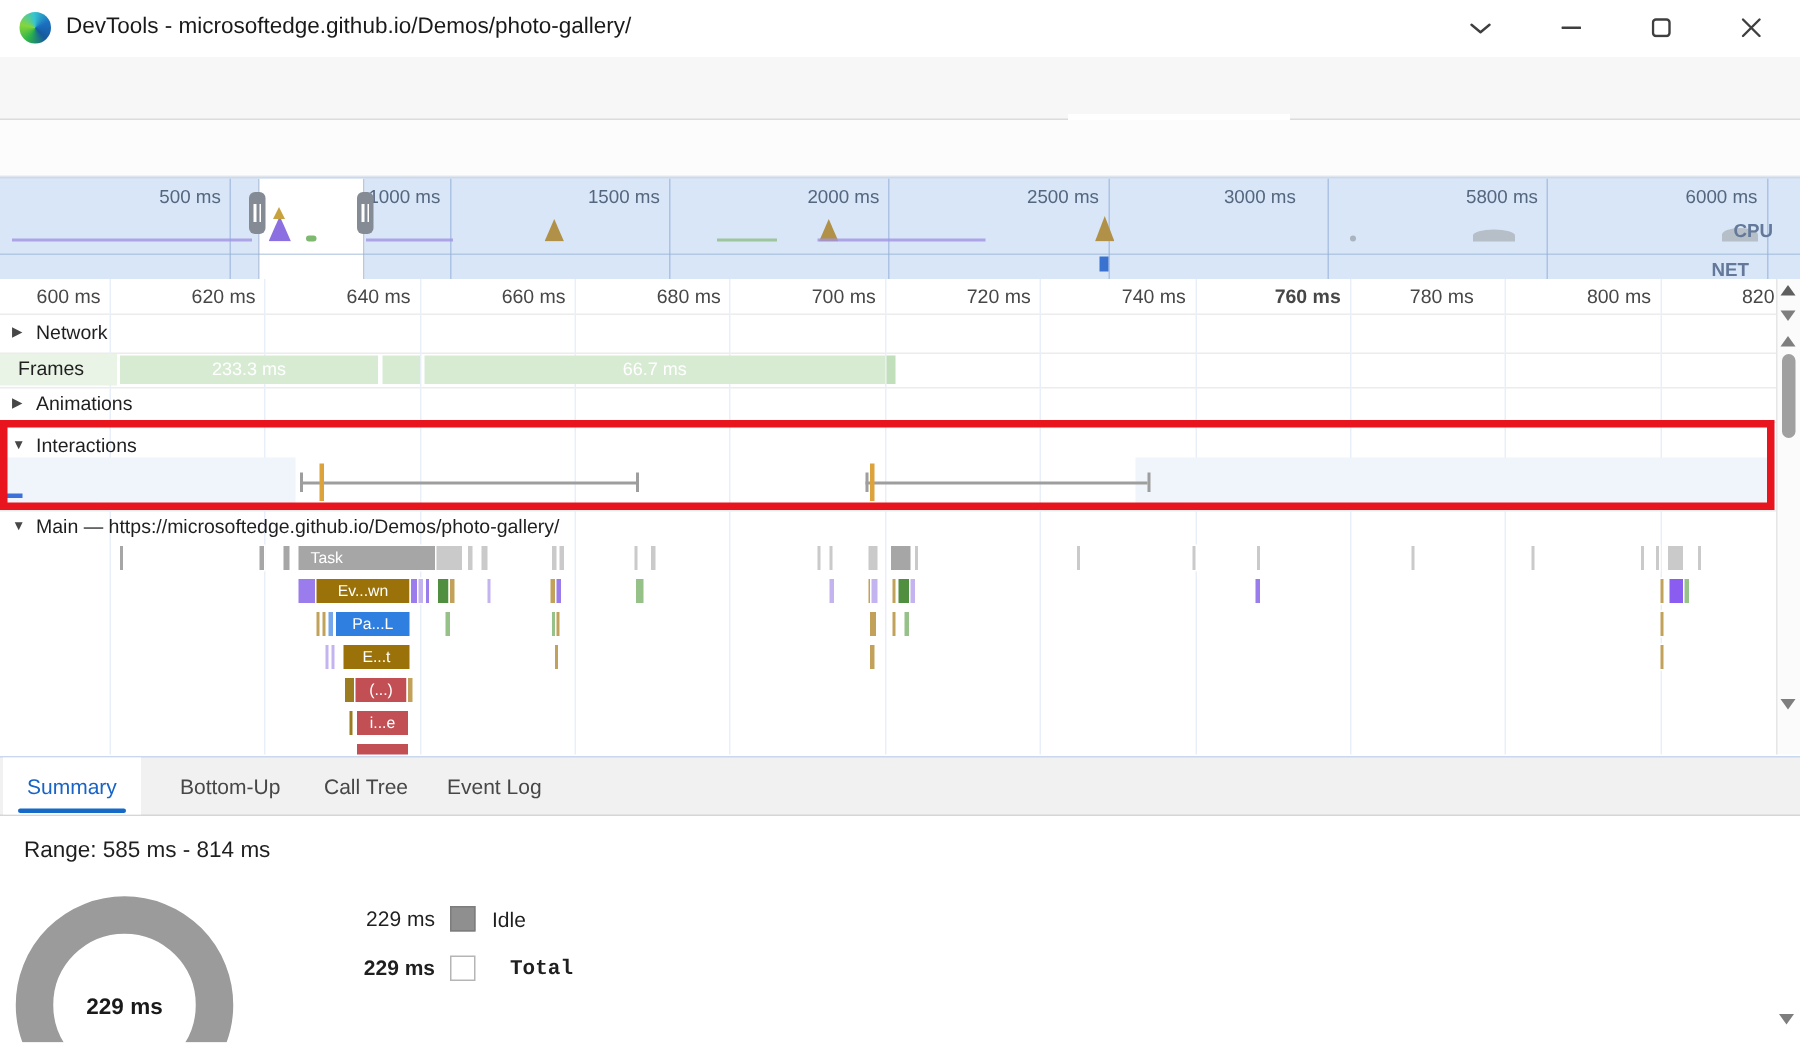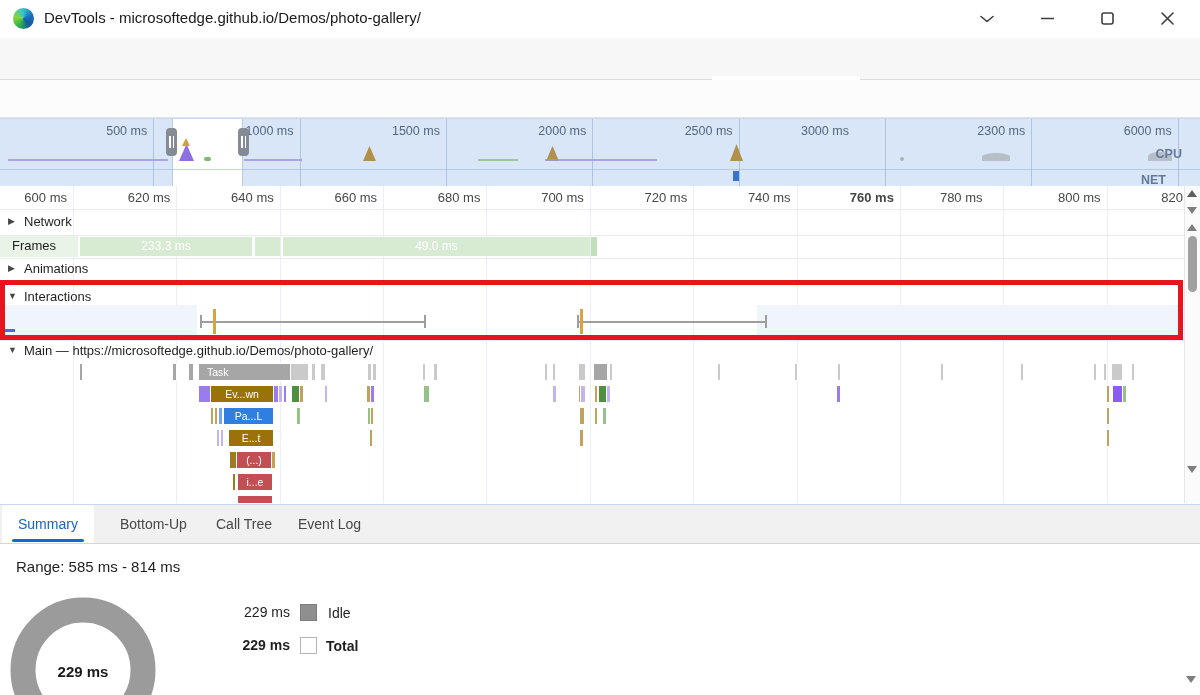--- a/index.html
+++ b/index.html
@@ -264,23 +264,23 @@
         <div style="position: absolute; left: 69.2px; top: 5px; width: 78px; text-align: right; font-size: 12.5px; color: rgb(85, 103, 127);">500 ms</div>
         <div style="position: absolute; left: 299.55px; top: 0px; width: 1px; height: 68px; background: rgba(130, 160, 205, 0.5);"></div>
         <div style="position: absolute; left: 215.55px; top: 5px; width: 78px; text-align: right; font-size: 12.5px; color: rgb(85, 103, 127);">1000 ms</div>
         <div style="position: absolute; left: 445.9px; top: 0px; width: 1px; height: 68px; background: rgba(130, 160, 205, 0.5);"></div>
         <div style="position: absolute; left: 361.9px; top: 5px; width: 78px; text-align: right; font-size: 12.5px; color: rgb(85, 103, 127);">1500 ms</div>
         <div style="position: absolute; left: 592.25px; top: 0px; width: 1px; height: 68px; background: rgba(130, 160, 205, 0.5);"></div>
         <div style="position: absolute; left: 508.25px; top: 5px; width: 78px; text-align: right; font-size: 12.5px; color: rgb(85, 103, 127);">2000 ms</div>
         <div style="position: absolute; left: 738.6px; top: 0px; width: 1px; height: 68px; background: rgba(130, 160, 205, 0.5);"></div>
         <div style="position: absolute; left: 654.6px; top: 5px; width: 78px; text-align: right; font-size: 12.5px; color: rgb(85, 103, 127);">2500 ms</div>
         <div style="position: absolute; left: 884.95px; top: 0px; width: 1px; height: 68px; background: rgba(130, 160, 205, 0.5);"></div>
-        <div style="position: absolute; left: 800.95px; top: 5px; width: 78px; text-align: left; font-size: 12.5px; color: rgb(85, 103, 127);">3000 ms</div>
+        <div style="position: absolute; left: 800.95px; top: 5px; width: 78px; text-align: center; font-size: 12.5px; color: rgb(85, 103, 127);">3000 ms</div>
         <div style="position: absolute; left: 1031.3px; top: 0px; width: 1px; height: 68px; background: rgba(130, 160, 205, 0.5);"></div>
-        <div style="position: absolute; left: 947.3px; top: 5px; width: 78px; text-align: right; font-size: 12.5px; color: rgb(85, 103, 127);">2300 ms</div>
+        <div style="position: absolute; left: 947.3px; top: 5px; width: 78px; text-align: right; font-size: 12.5px; color: rgb(85, 103, 127);">5800 ms</div>
         <div style="position: absolute; left: 1177.65px; top: 0px; width: 1px; height: 68px; background: rgba(130, 160, 205, 0.5);"></div>
         <div style="position: absolute; left: 1093.65px; top: 5px; width: 78px; text-align: right; font-size: 12.5px; color: rgb(85, 103, 127);">6000 ms</div>
       </div>
     <div id="ov-select" class="abs"></div>
     <div id="ov-spikes" class="abs" style="left:0;top:0;width:1200px;height:68px;">
         <div style="position: absolute; left: 8px; top: 40px; width: 160px; height: 2px; background: rgb(163, 147, 228); opacity: 0.8;"></div>
         <div style="position: absolute; left: 179px; top: 25px; width: 15px; height: 17px; background: rgb(140, 111, 224); clip-path: polygon(50% 0px, 100% 100%, 0px 100%);"></div>
         <div style="position: absolute; left: 182px; top: 19px; width: 8px; height: 8px; background: rgb(200, 162, 60); clip-path: polygon(50% 0px, 100% 100%, 0px 100%);"></div>
         <div style="position: absolute; left: 204px; top: 38px; width: 7px; height: 4px; background: rgb(125, 186, 111); border-radius: 2px;"></div>
         <div style="position: absolute; left: 244px; top: 40px; width: 58px; height: 2px; background: rgb(163, 147, 228); opacity: 0.8;"></div>
@@ -340,21 +340,21 @@
     <span class="tri-exp abs" style="left:8px;top:6px;">▶</span>
     <span class="track-label abs" style="left:24px;top:4px;">Network</span>
   </div>
   <div class="track-border abs" style="top:235px;"></div>
 
   <div id="frames-chip" class="abs" style="z-index:2;"></div>
   <div class="track-label abs" style="left:12px;top:238px;z-index:3;">Frames</div>
   <div id="frames-layer" class="abs" style="left:0;top:237px;width:1184px;height:19px;z-index:2;">
       <div style="position: absolute; left: 80px; top: 0px; width: 172px; height: 19px; background: rgb(215, 235, 211); color: rgb(255, 255, 255); font-size: 12px; line-height: 19px; text-align: center; overflow: hidden;">233.3 ms</div>
       <div style="position: absolute; left: 255px; top: 0px; width: 25px; height: 19px; background: rgb(215, 235, 211); color: rgb(255, 255, 255); font-size: 12px; line-height: 19px; text-align: center; overflow: hidden;"></div>
-      <div style="position: absolute; left: 283px; top: 0px; width: 307px; height: 19px; background: rgb(215, 235, 211); color: rgb(255, 255, 255); font-size: 12px; line-height: 19px; text-align: center; overflow: hidden;">49.0 ms</div>
+      <div style="position: absolute; left: 283px; top: 0px; width: 307px; height: 19px; background: rgb(215, 235, 211); color: rgb(255, 255, 255); font-size: 12px; line-height: 19px; text-align: center; overflow: hidden;">66.7 ms</div>
       <div style="position: absolute; left: 591px; top: 0px; width: 6px; height: 19px; background: rgb(194, 223, 188); color: rgb(255, 255, 255); font-size: 12px; line-height: 19px; text-align: center; overflow: hidden;"></div>
     </div>
   <div class="track-border abs" style="top:258px;"></div>
 
   <div class="abs" style="left:0;top:258px;width:1184px;height:23px;z-index:2;">
     <span class="tri-exp abs" style="left:8px;top:5px;">▶</span>
     <span class="track-label abs" style="left:24px;top:3px;">Animations</span>
   </div>
   <div class="track-border abs" style="top:281px;"></div>
 
@@ -484,17 +484,17 @@
   <div id="donut-label" class="abs">229 ms</div>
 
   <div class="abs" style="left:228px;top:604px;width:300px;height:20px;">
     <span class="leg-val abs" style="left:0;">229 ms</span>
     <span class="leg-swatch abs" style="left:72px;top:0;background:#8f8f8f;border:1px solid #7d7d7d;"></span>
     <span class="leg-label abs" style="left:100px;top:1px;">Idle</span>
   </div>
   <div class="abs" style="left:228px;top:637px;width:300px;height:20px;font-weight:bold;">
     <span class="leg-val abs" style="left:0;font-weight:bold;">229 ms</span>
     <span class="leg-swatch abs" style="left:72px;top:0;background:#ffffff;border:1px solid #b5b5b5;"></span>
-    <span class="leg-label abs" style="left:98px;top:1px;font-weight:bold;">Total</span>
+    <span class="leg-label abs" style="left:112px;top:1px;font-weight:bold;font-family:Liberation Mono, monospace;">Total</span>
   </div>
   <div class="sb-tri-dn abs" style="left:1186px;top:676px;"></div>
 
 </div>
 
 </body></html>

